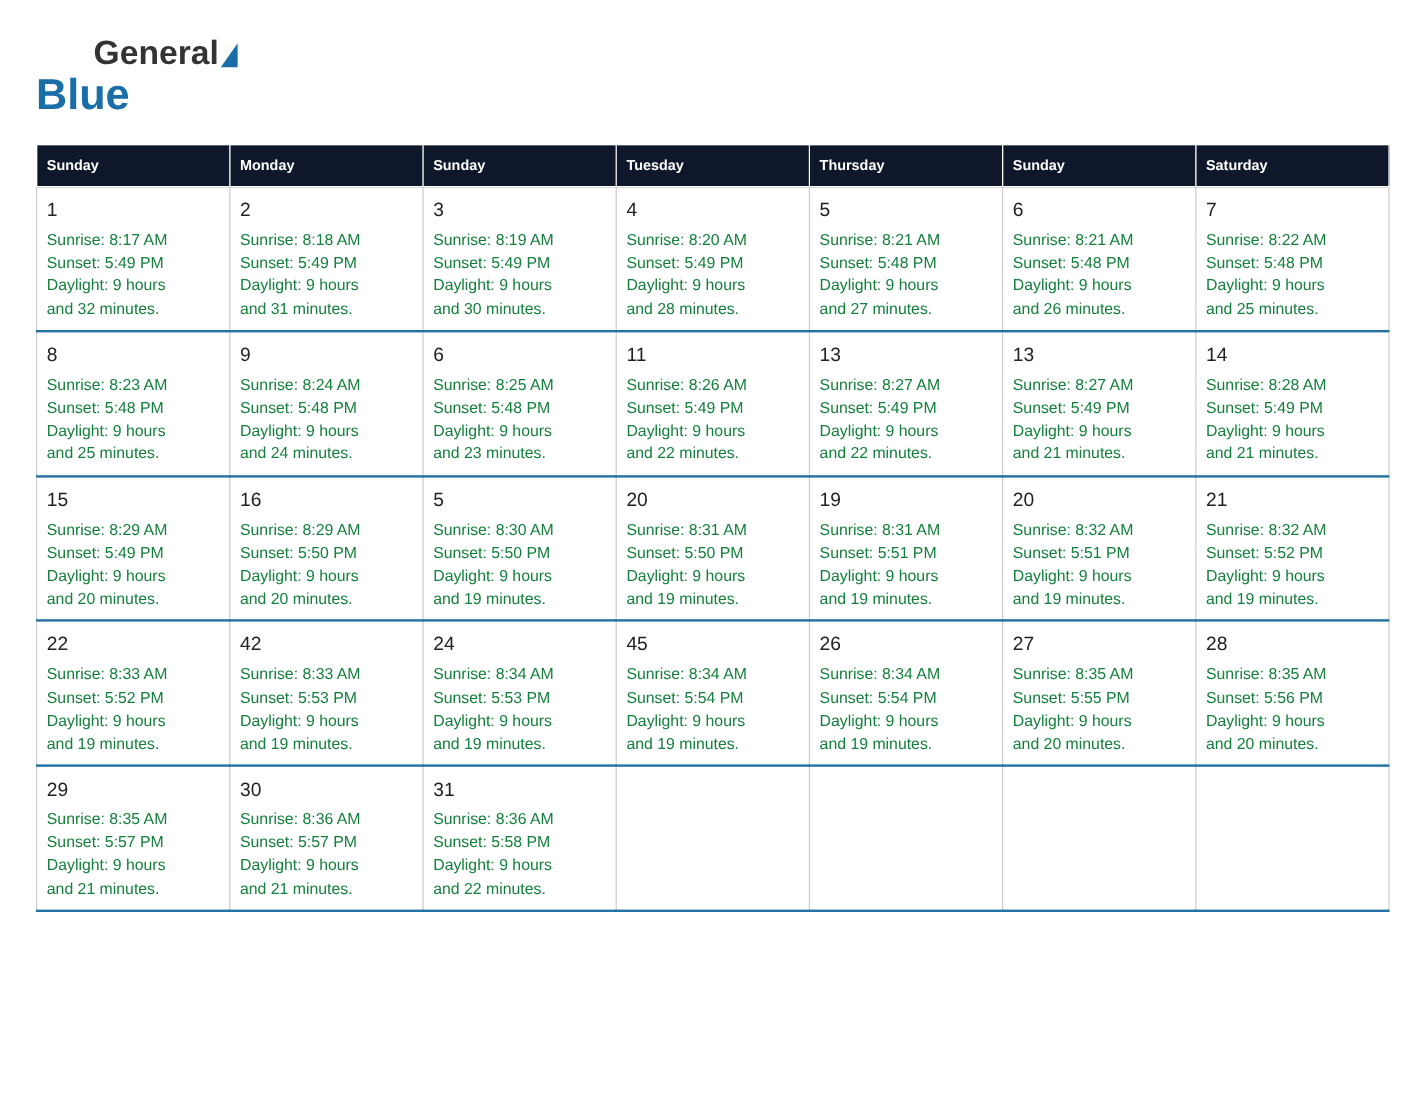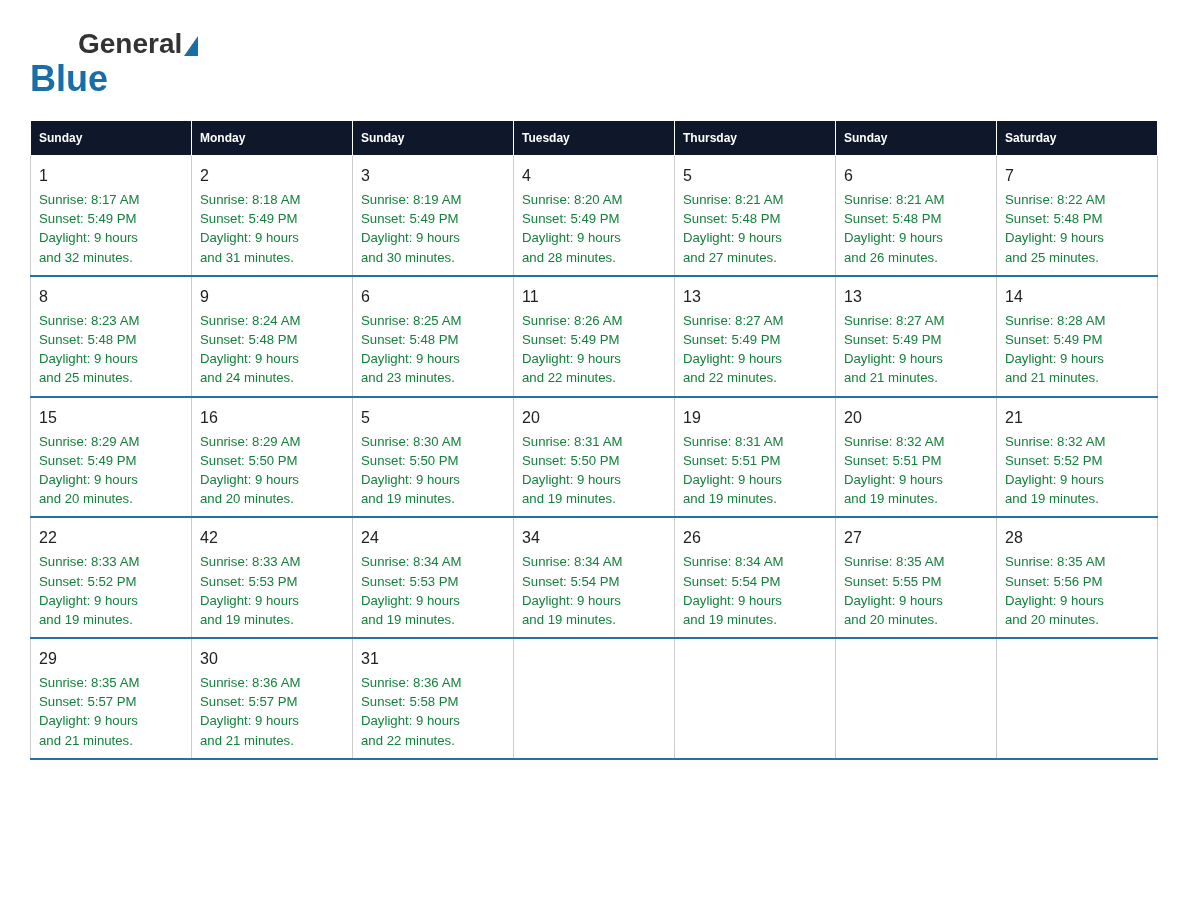--- a/index.html
+++ b/index.html
@@ -226,21 +226,21 @@
         </td>
         <td>
           <span class="day-number">42</span>
           <div class="day-info">Sunrise: 8:33 AM<br>Sunset: 5:53 PM<br>Daylight: 9 hours<br>and 19 minutes.</div>
         </td>
         <td>
           <span class="day-number">24</span>
           <div class="day-info">Sunrise: 8:34 AM<br>Sunset: 5:53 PM<br>Daylight: 9 hours<br>and 19 minutes.</div>
         </td>
         <td>
-          <span class="day-number">34</span>
+          <span class="day-number">45</span>
           <div class="day-info">Sunrise: 8:34 AM<br>Sunset: 5:54 PM<br>Daylight: 9 hours<br>and 19 minutes.</div>
         </td>
         <td>
           <span class="day-number">26</span>
           <div class="day-info">Sunrise: 8:34 AM<br>Sunset: 5:54 PM<br>Daylight: 9 hours<br>and 19 minutes.</div>
         </td>
         <td>
           <span class="day-number">27</span>
           <div class="day-info">Sunrise: 8:35 AM<br>Sunset: 5:55 PM<br>Daylight: 9 hours<br>and 20 minutes.</div>
         </td>

